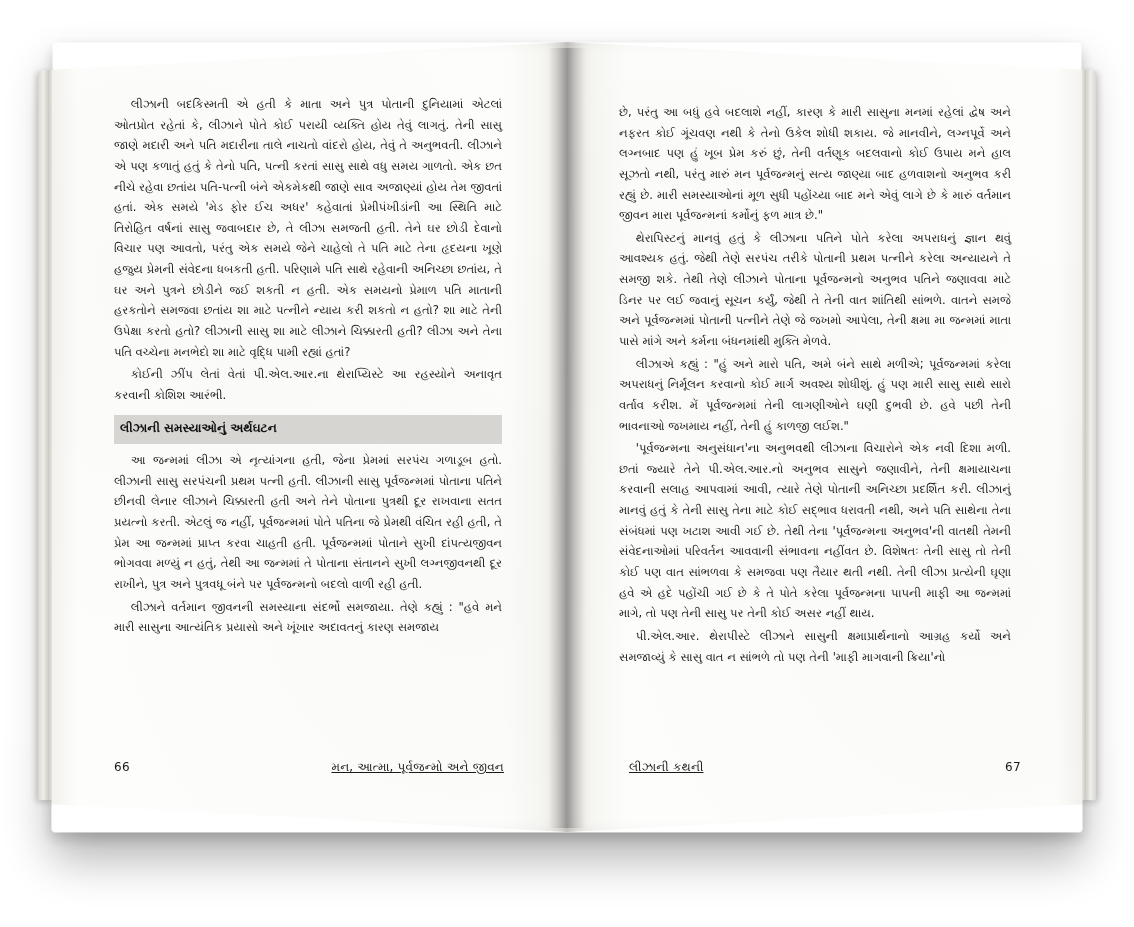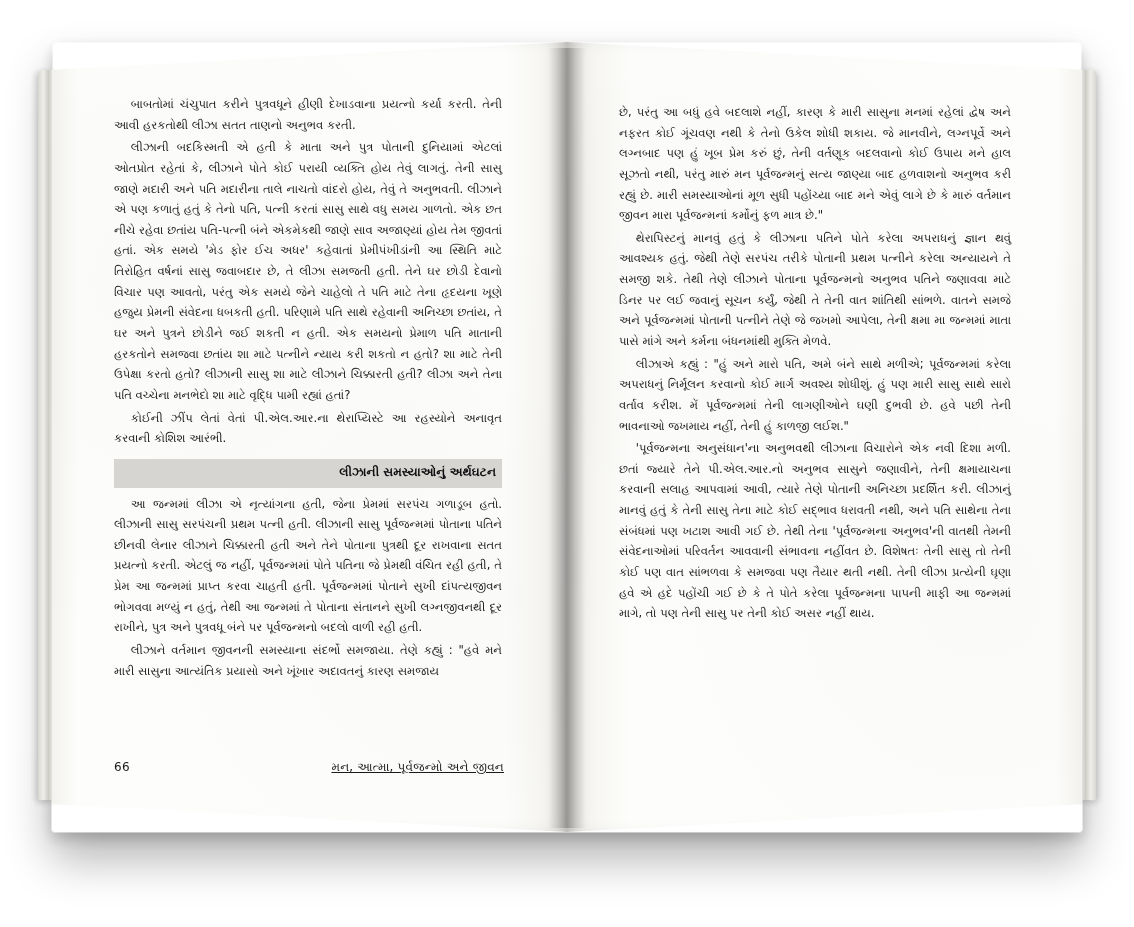--- a/index.html
+++ b/index.html
@@ -140,21 +140,21 @@
   .section-head {
     margin: 10px 0 6px 0;
     background: #d6d5d1;
     display: block;
     font-family: "DejaVu Sans", sans-serif;
     font-weight: bold;
     font-size: 12.2px;
     padding: 3px 6px 4px 6px;
     color: #101012;
     text-indent: 0;
-    text-align: right;
+    text-align: left;
   }
 
   
   .footer {
     position: absolute;
     bottom: 58px;
     font-family: "DejaVu Sans", sans-serif;
     font-size: 12px;
     color: #1a1a1c;
     display: flex;
@@ -191,39 +191,43 @@
   <div class="book-shadow"></div>
 
   <div class="edge-left"></div>
   <div class="edge-right"></div>
 
   <div class="spread">
 
     <div class="page left">
       <div class="grain"></div>
       <div class="textblock">
-        <p>બાબતોમાં ચંચુપાત કરીને પુત્રવધૂને હીણી દેખાડવાના પ્રયત્નો કર્યા કરતી. તેની આવી હરકતોથી લીઝા સતત તાણનો અનુભવ કરતી.</p>
         <p>લીઝાની બદકિસ્મતી એ હતી કે માતા અને પુત્ર પોતાની દુનિયામાં એટલાં ઓતપ્રોત રહેતાં કે, લીઝાને પોતે કોઈ પરાયી વ્યક્તિ હોય તેવું લાગતું. તેની સાસુ જાણે મદારી અને પતિ મદારીના તાલે નાચતો વાંદરો હોય, તેવું તે અનુભવતી. લીઝાને એ પણ કળાતું હતું કે તેનો પતિ, પત્ની કરતાં સાસુ સાથે વધુ સમય ગાળતો. એક છત નીચે રહેવા છતાંય પતિ-પત્ની બંને એકમેકથી જાણે સાવ અજાણ્યાં હોય તેમ જીવતાં હતાં. એક સમયે 'મેડ ફોર ઈચ અધર' કહેવાતાં પ્રેમીપંખીડાંની આ સ્થિતિ માટે તિરોહિત વર્ષનાં સાસુ જવાબદાર છે, તે લીઝા સમજતી હતી. તેને ઘર છોડી દેવાનો વિચાર પણ આવતો, પરંતુ એક સમયે જેને ચાહેલો તે પતિ માટે તેના હૃદયના ખૂણે હજુય પ્રેમની સંવેદના ધબકતી હતી. પરિણામે પતિ સાથે રહેવાની અનિચ્છા છતાંય, તે ઘર અને પુત્રને છોડીને જઈ શકતી ન હતી. એક સમયનો પ્રેમાળ પતિ માતાની હરકતોને સમજવા છતાંય શા માટે પત્નીને ન્યાય કરી શકતો ન હતો? શા માટે તેની ઉપેક્ષા કરતો હતો? લીઝાની સાસુ શા માટે લીઝાને ચિક્કારતી હતી? લીઝા અને તેના પતિ વચ્ચેના મનભેદો શા માટે વૃદ્ધિ પામી રહ્યાં હતાં?</p>
         <p>કોઈની ઝીંપ લેતાં વેતાં પી.એલ.આર.ના થેરાપ્યિસ્ટે આ રહસ્યોને અનાવૃત કરવાની કોશિશ આરંભી.</p>
         <div class="section-head">લીઝાની સમસ્યાઓનું અર્થઘટન</div>
         <p>આ જન્મમાં લીઝા એ નૃત્યાંગના હતી, જેના પ્રેમમાં સરપંચ ગળાડૂબ હતો. લીઝાની સાસુ સરપંચની પ્રથમ પત્ની હતી. લીઝાની સાસુ પૂર્વજન્મમાં પોતાના પતિને છીનવી લેનાર લીઝાને ચિક્કારતી હતી અને તેને પોતાના પુત્રથી દૂર રાખવાના સતત પ્રયત્નો કરતી. એટલું જ નહીં, પૂર્વજન્મમાં પોતે પતિના જે પ્રેમથી વંચિત રહી હતી, તે પ્રેમ આ જન્મમાં પ્રાપ્ત કરવા ચાહતી હતી. પૂર્વજન્મમાં પોતાને સુખી દાંપત્યજીવન ભોગવવા મળ્યું ન હતું, તેથી આ જન્મમાં તે પોતાના સંતાનને સુખી લગ્નજીવનથી દૂર રાખીને, પુત્ર અને પુત્રવધૂ બંને પર પૂર્વજન્મનો બદલો વાળી રહી હતી.</p>
         <p>લીઝાને વર્તમાન જીવનની સમસ્યાના સંદર્ભો સમજાયા. તેણે કહ્યું : "હવે મને મારી સાસુના આત્યંતિક પ્રયાસો અને ખૂંખાર અદાવતનું કારણ સમજાય</p>
       </div>
       <div class="footer">
         <span class="folio">66</span>
         <span class="running-head">મન, આત્મા, પૂર્વજન્મો અને જીવન</span>
       </div>
     </div>
 
     <div class="page right">
       <div class="grain"></div>
       <div class="textblock">
         <p class="noindent">છે, પરંતુ આ બધું હવે બદલાશે નહીં, કારણ કે મારી સાસુના મનમાં રહેલાં દ્વેષ અને નફરત કોઈ ગૂંચવણ નથી કે તેનો ઉકેલ શોધી શકાય. જે માનવીને, લગ્નપૂર્વે અને લગ્નબાદ પણ હું ખૂબ પ્રેમ કરું છું, તેની વર્તણૂક બદલવાનો કોઈ ઉપાય મને હાલ સૂઝતો નથી, પરંતુ મારું મન પૂર્વજન્મનું સત્ય જાણ્યા બાદ હળવાશનો અનુભવ કરી રહ્યું છે. મારી સમસ્યાઓનાં મૂળ સુધી પહોંચ્યા બાદ મને એવું લાગે છે કે મારું વર્તમાન જીવન મારા પૂર્વજન્મનાં કર્મોનું ફળ માત્ર છે."</p>
         <p>થેરાપિસ્ટનું માનવું હતું કે લીઝાના પતિને પોતે કરેલા અપરાધનું જ્ઞાન થવું આવશ્યક હતું. જેથી તેણે સરપંચ તરીકે પોતાની પ્રથમ પત્નીને કરેલા અન્યાયને તે સમજી શકે. તેથી તેણે લીઝાને પોતાના પૂર્વજન્મનો અનુભવ પતિને જણાવવા માટે ડિનર પર લઈ જવાનું સૂચન કર્યું, જેથી તે તેની વાત શાંતિથી સાંભળે. વાતને સમજે અને પૂર્વજન્મમાં પોતાની પત્નીને તેણે જે જખમો આપેલા, તેની ક્ષમા મા જન્મમાં માતા પાસે માંગે અને કર્મના બંધનમાંથી મુક્તિ મેળવે.</p>
         <p>લીઝાએ કહ્યું : "હું અને મારો પતિ, અમે બંને સાથે મળીએ; પૂર્વજન્મમાં કરેલા અપરાધનું નિર્મૂલન કરવાનો કોઈ માર્ગ અવશ્ય શોધીશું. હું પણ મારી સાસુ સાથે સારો વર્તાવ કરીશ. મેં પૂર્વજન્મમાં તેની લાગણીઓને ઘણી દુભવી છે. હવે પછી તેની ભાવનાઓ જખમાય નહીં, તેની હું કાળજી લઈશ."</p>
         <p>'પૂર્વજન્મના અનુસંધાન'ના અનુભવથી લીઝાના વિચારોને એક નવી દિશા મળી. છતાં જ્યારે તેને પી.એલ.આર.નો અનુભવ સાસુને જણાવીને, તેની ક્ષમાયાચના કરવાની સલાહ આપવામાં આવી, ત્યારે તેણે પોતાની અનિચ્છા પ્રદર્શિત કરી. લીઝાનું માનવું હતું કે તેની સાસુ તેના માટે કોઈ સદ્ભાવ ધરાવતી નથી, અને પતિ સાથેના તેના સંબંધમાં પણ ખટાશ આવી ગઈ છે. તેથી તેના 'પૂર્વજન્મના અનુભવ'ની વાતથી તેમની સંવેદનાઓમાં પરિવર્તન આવવાની સંભાવના નહીંવત છે. વિશેષતઃ તેની સાસુ તો તેની કોઈ પણ વાત સાંભળવા કે સમજવા પણ તૈયાર થતી નથી. તેની લીઝા પ્રત્યેની ઘૃણા હવે એ હદે પહોંચી ગઈ છે કે તે પોતે કરેલા પૂર્વજન્મના પાપની માફી આ જન્મમાં માગે, તો પણ તેની સાસુ પર તેની કોઈ અસર નહીં થાય.</p>
+        <p>પી.એલ.આર. થેરાપીસ્ટે લીઝાને સાસુની ક્ષમાપ્રાર્થનાનો આગ્રહ કર્યો અને સમજાવ્યું કે સાસુ વાત ન સાંભળે તો પણ તેની 'માફી માગવાની ક્રિયા'નો</p>
+      </div>
+      <div class="footer">
+        <span class="running-head">લીઝાની કથની</span>
+        <span class="folio">67</span>
       </div>
     </div>
 
   </div>
 
   <div class="gutter"></div>
 </div>
 
 </body></html>

